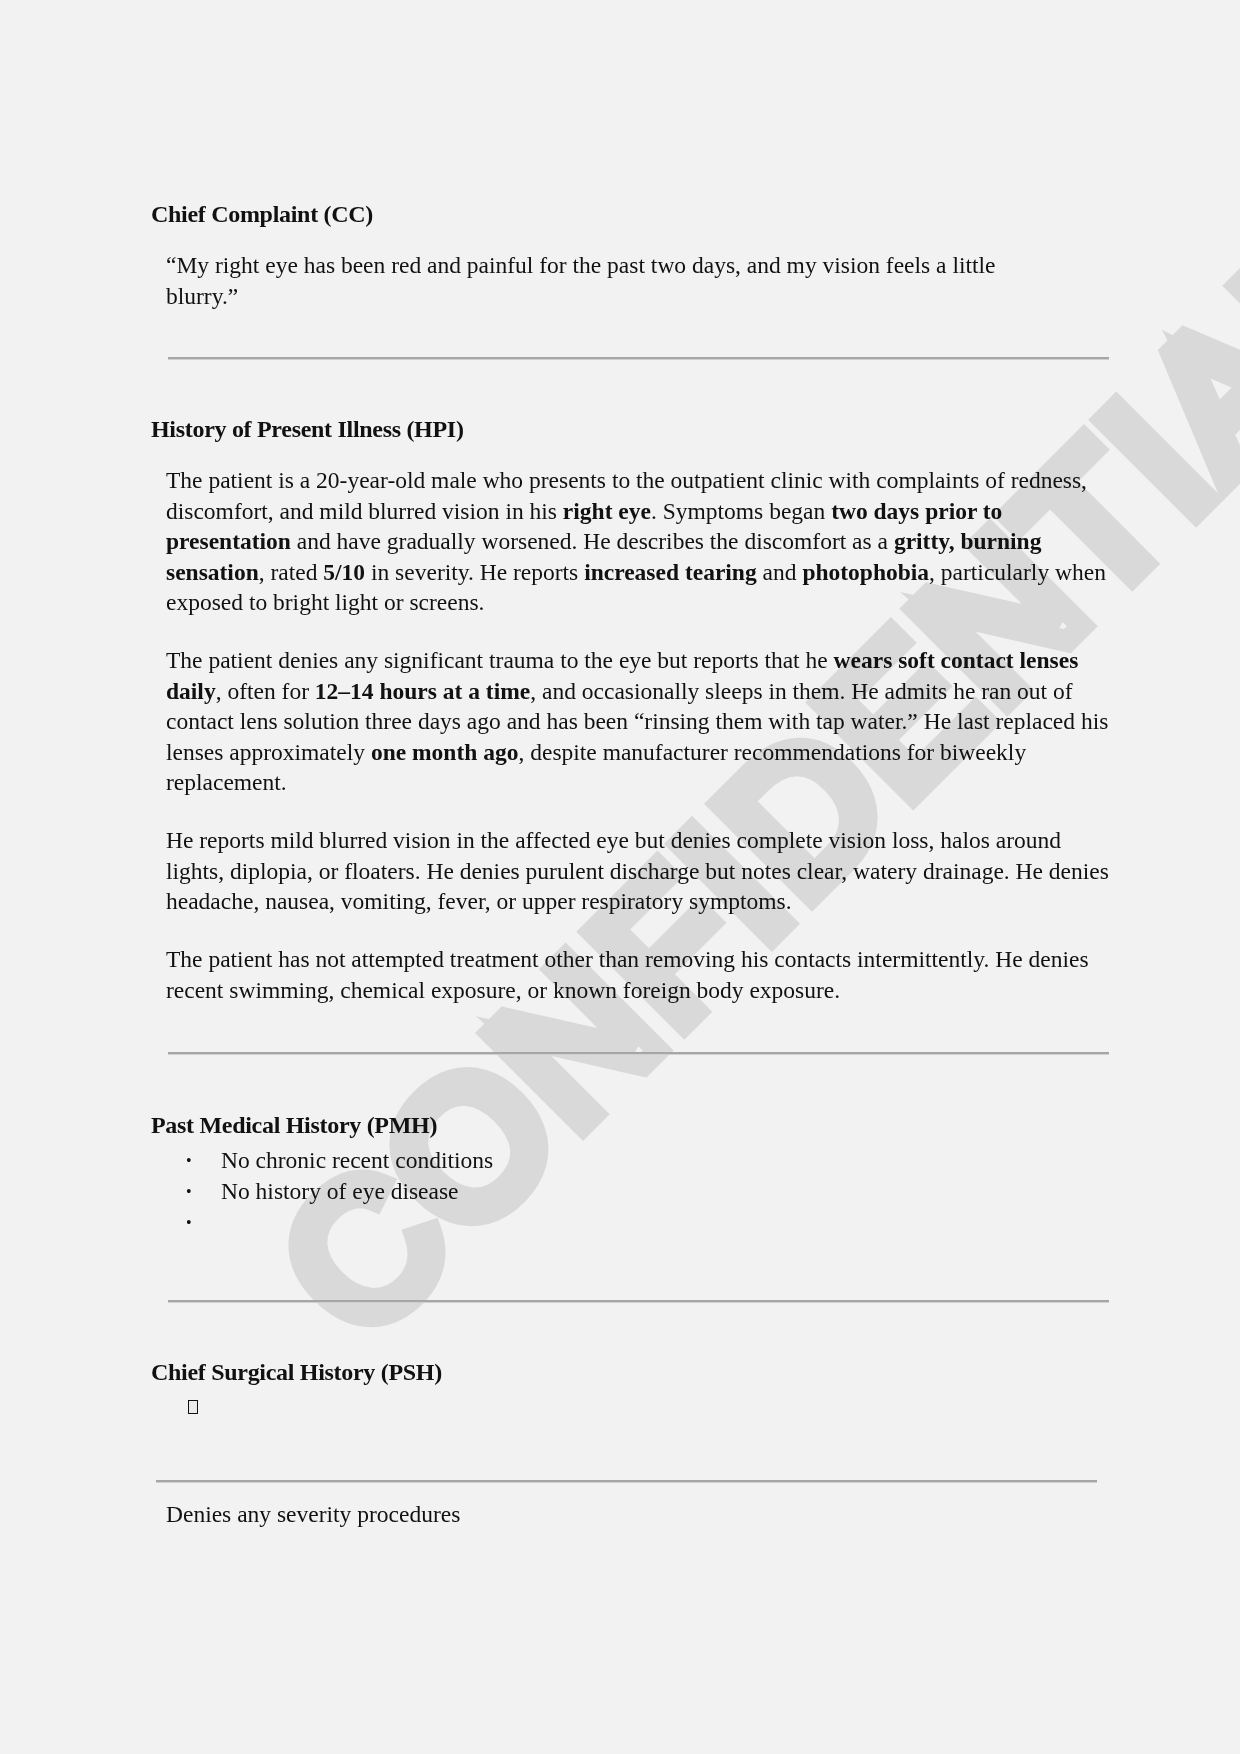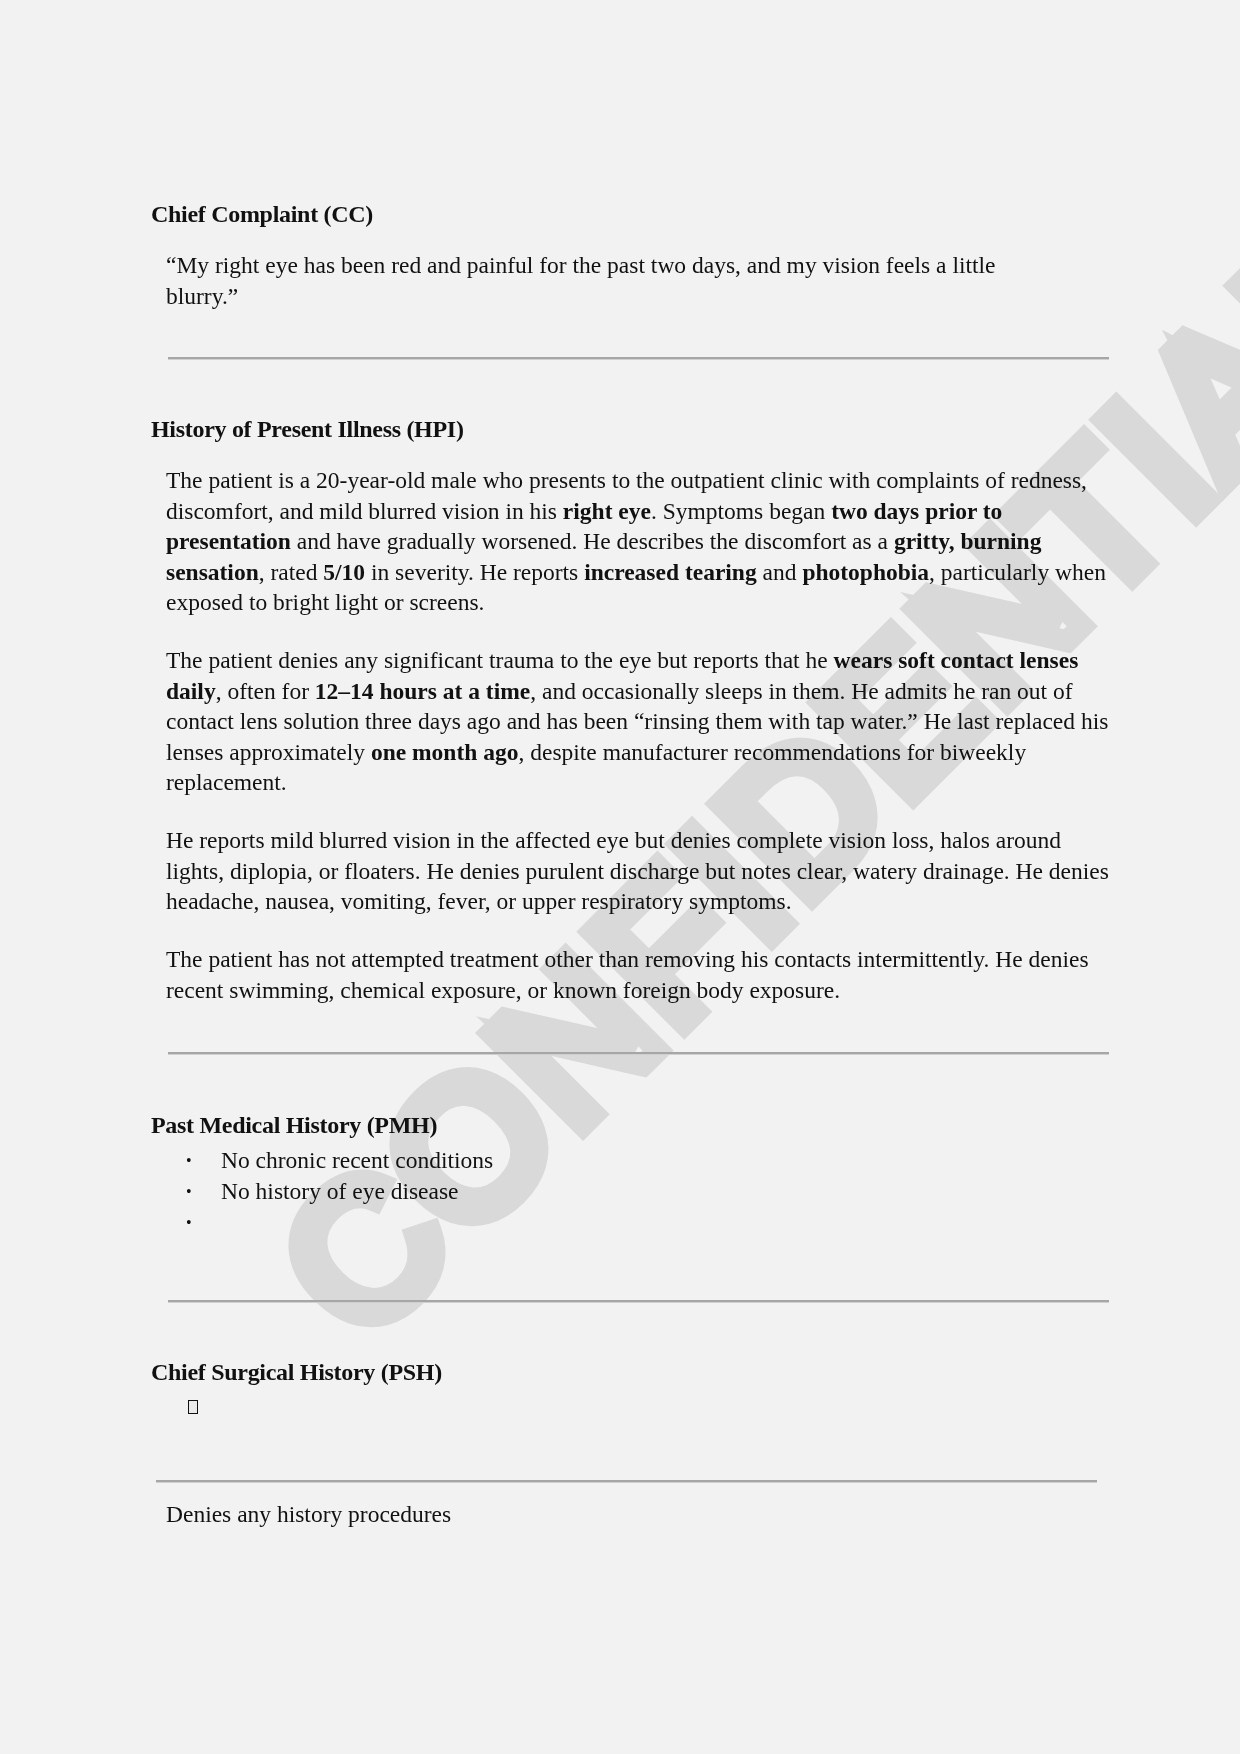--- a/index.html
+++ b/index.html
@@ -104,16 +104,16 @@
       <li><span class="dot">•</span></li>
     </ul>
 
     <div class="rule" style="left:168px; width:941px; top:1300px;"></div>
 
     <h2 style="left:147px; top:1348px;">Chief Surgical History (PSH)</h2>
     <div class="missing-glyph"></div>
 
     <div class="rule" style="left:156px; width:941px; top:1480px;"></div>
 
-    <p class="para" style="top:1484px;">Denies any history procedures</p>
+    <p class="para" style="top:1484px;">Denies any severity procedures</p>
 
   </div>
 </div>
 
 </body></html>

